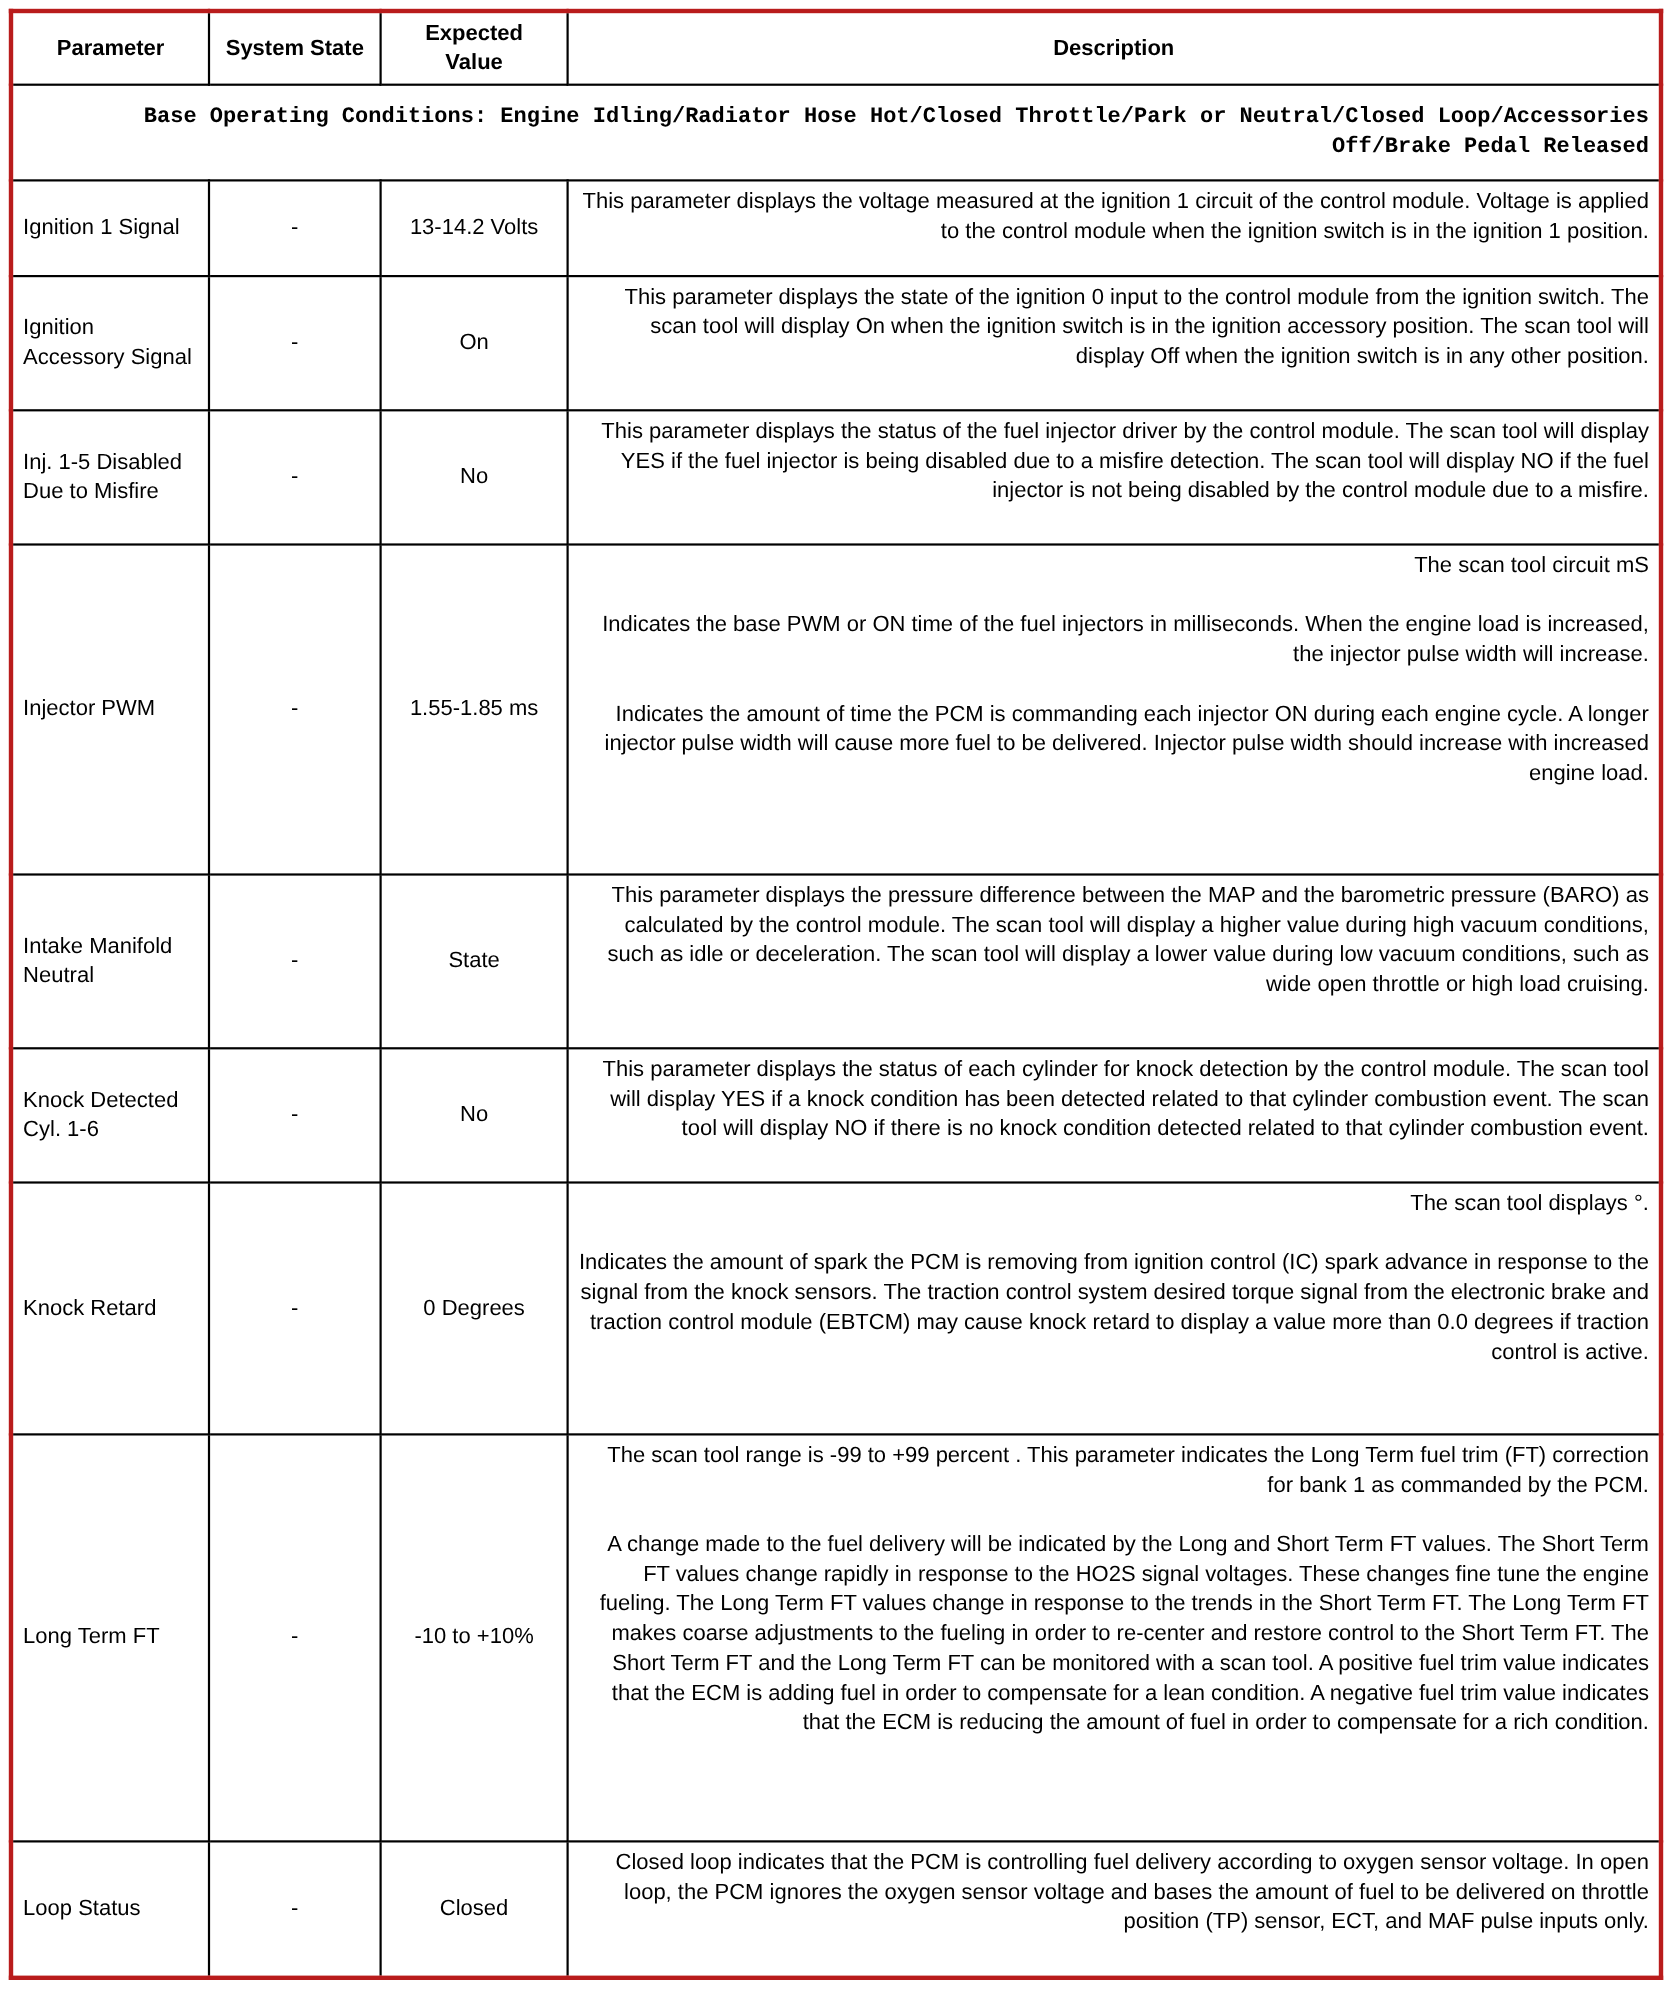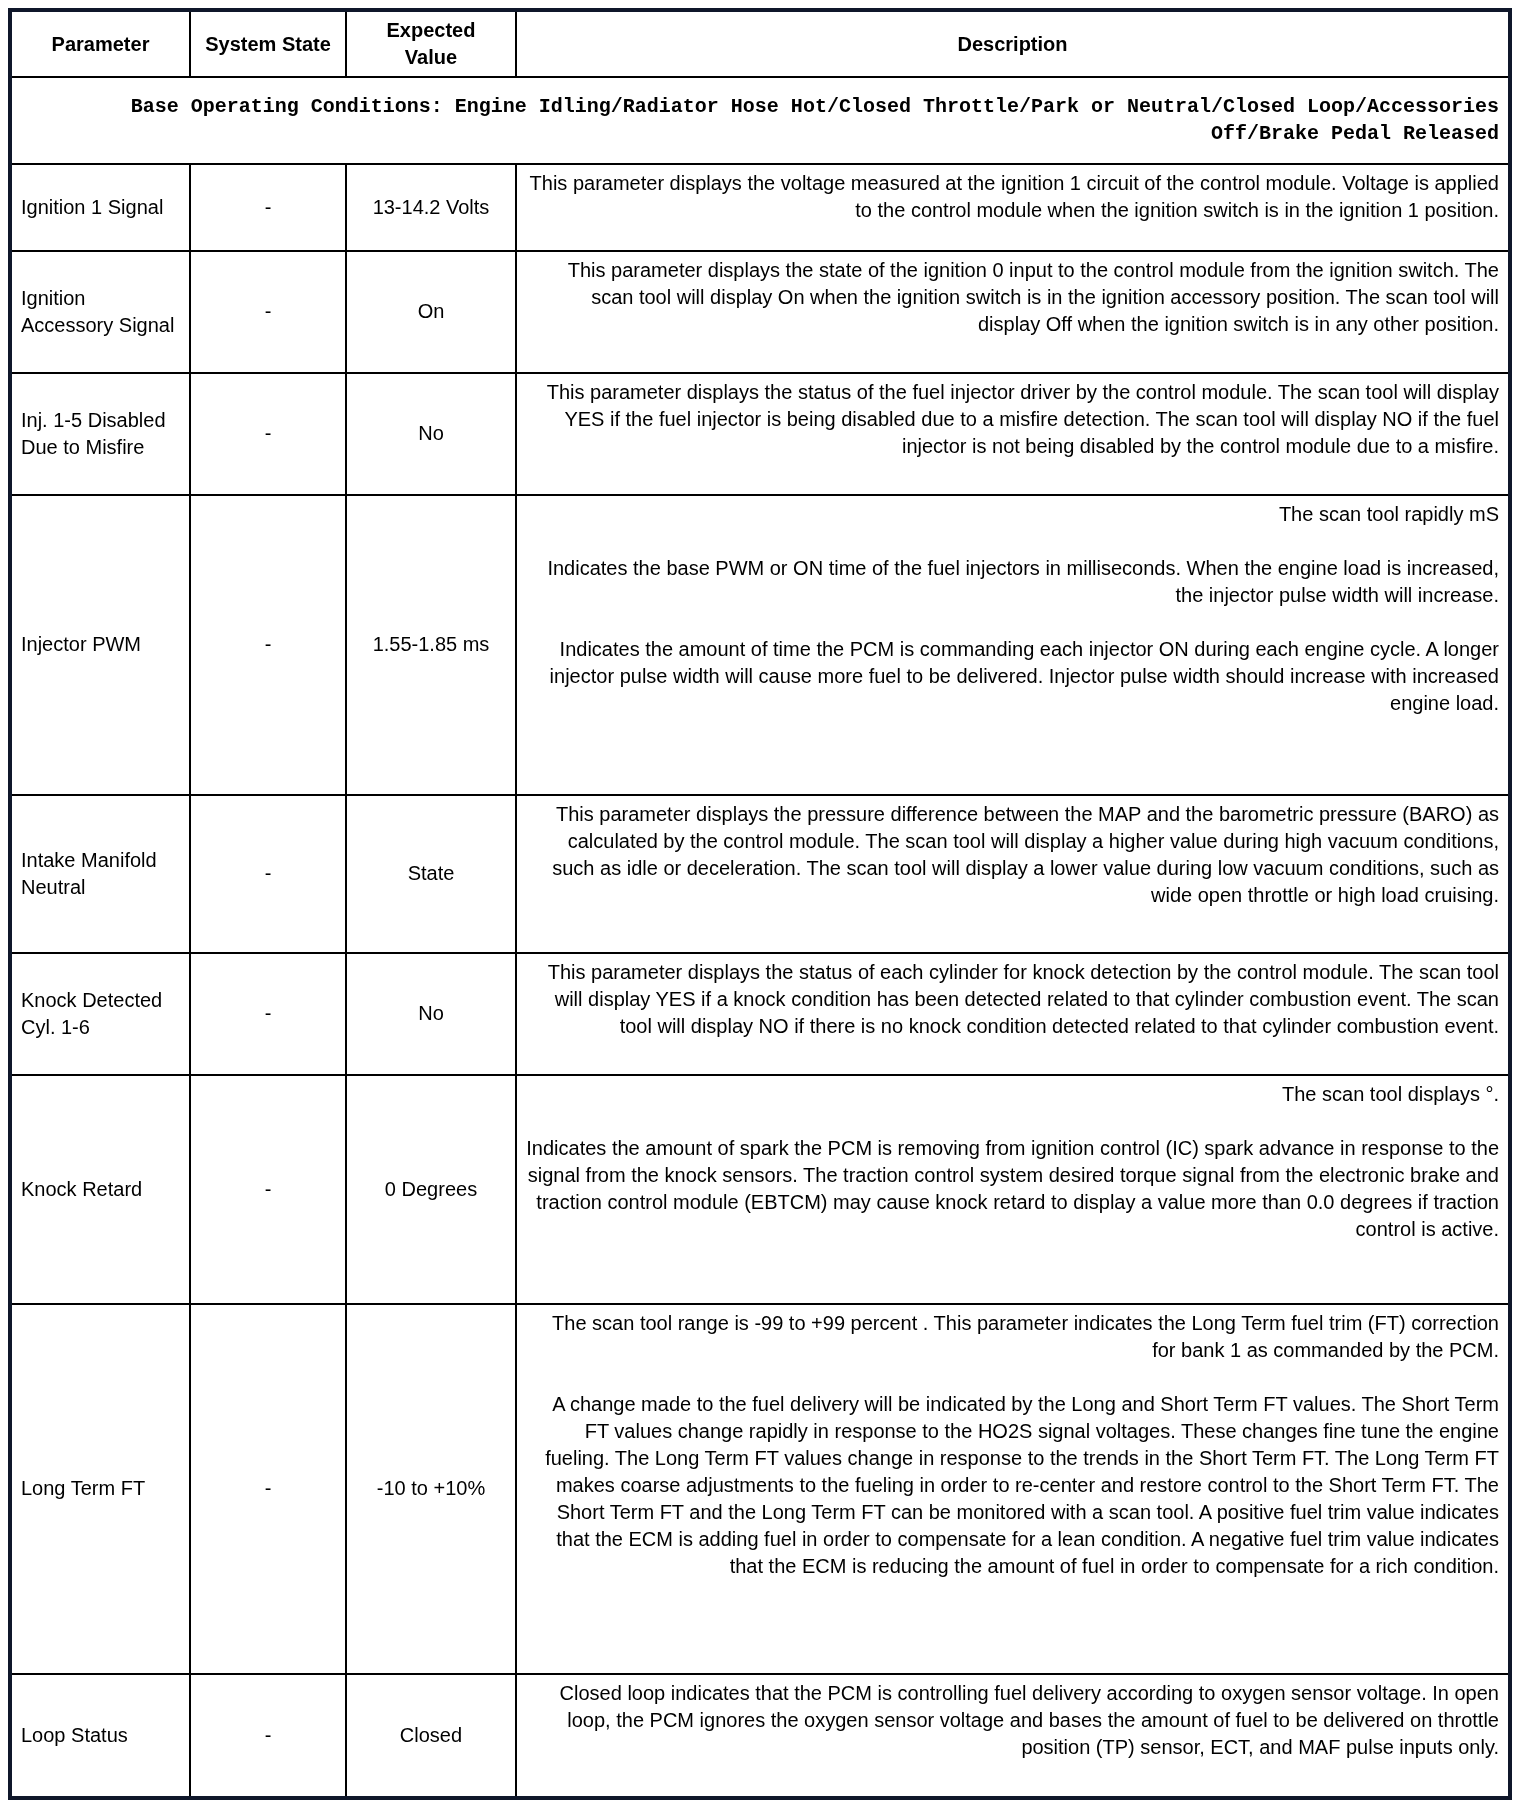--- a/index.html
+++ b/index.html
@@ -14,21 +14,21 @@
     height: 1810px;
     box-sizing: border-box;
     padding: 8px;
     background: #ffffff;
   }
   table.scan-table {
     width: 100%;
     height: 1792px;
     border-collapse: collapse;
     table-layout: fixed;
-    border: 4px solid #0f172a;
+    border: 4px solid #b91c1c;
   }
   th, td {
     border: 2px solid #000000;
     padding: 5px 9px;
     font-size: 20px;
     line-height: 1.35;
     word-wrap: break-word;
   }
   th {
     font-weight: bold;
@@ -115,21 +115,21 @@
     <td class="desc">
             <p>This parameter displays the status of the fuel injector driver by the control module. The scan tool will display YES if the fuel injector is being disabled due to a misfire detection. The scan tool will display NO if the fuel injector is not being disabled by the control module due to a misfire.</p>
           </td>
   </tr>
 
   <tr>
     <td class="param">Injector PWM</td>
     <td class="state">-</td>
     <td class="expected">1.55-1.85 ms</td>
     <td class="desc">
-            <p>The scan tool rapidly mS</p>
+            <p>The scan tool circuit mS</p>
             <p>Indicates the base PWM or ON time of the fuel injectors in milliseconds. When the engine load is increased, the injector pulse width will increase.</p>
             <p>Indicates the amount of time the PCM is commanding each injector ON during each engine cycle. A longer injector pulse width will cause more fuel to be delivered. Injector pulse width should increase with increased engine load.</p>
           </td>
   </tr>
 
   <tr>
     <td class="param">Intake Manifold Neutral</td>
     <td class="state">-</td>
     <td class="expected">State</td>
     <td class="desc">

